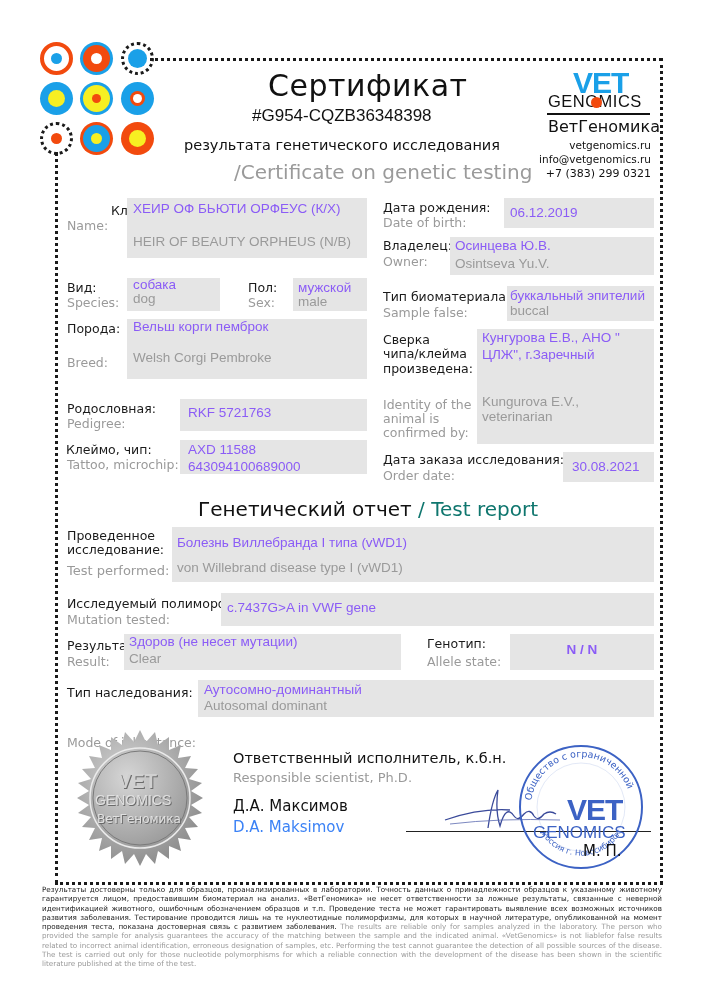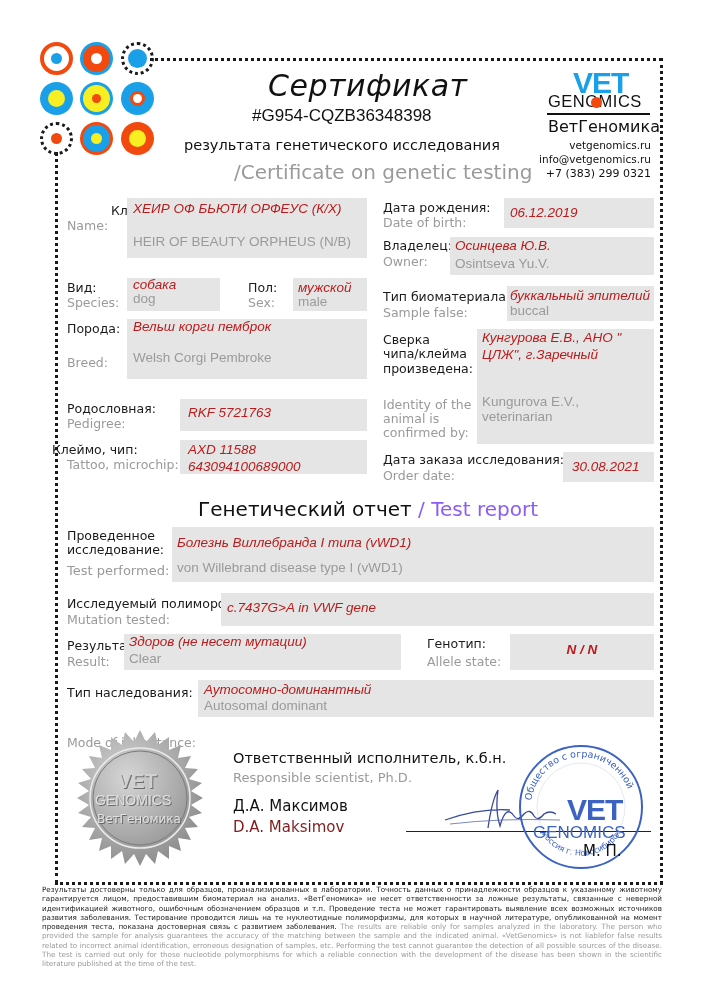--- a/index.html
+++ b/index.html
@@ -4,21 +4,21 @@
 <style>
   html,body{margin:0;padding:0;background:#fff;}
   body{width:708px;height:1000px;position:relative;overflow:hidden;font-family:"DejaVu Sans",sans-serif;color:#111;}
   .abs{position:absolute;}
   .dots-h{position:absolute;height:0;border-top:3px dotted #1a1a1a;}
   .dots-v{position:absolute;width:0;border-left:3px dotted #1a1a1a;}
   .circ{position:absolute;border-radius:50%;box-sizing:border-box;}
   .lbl-ru{font-size:12.5px;color:#1a1a1a;line-height:15px;}
   .lbl-en{font-size:12.5px;color:#9a9a9a;line-height:15px;}
   .box{position:absolute;background:#e5e5e5;}
-  .val-ru{font-family:"Liberation Sans",sans-serif;font-size:13.5px;color:#b91c1c;line-height:16px;font-style:italic;}
+  .val-ru{font-family:"Liberation Sans",sans-serif;font-size:13.5px;color:#8b5cf6;line-height:16px;}
   .val-en{font-family:"Liberation Sans",sans-serif;font-size:13.5px;color:#9a9a9a;line-height:16px;}
   .title{font-size:28px;color:#111;letter-spacing:0.5px;}
   .footer-ru{font-size:7.2px;color:#222;line-height:9.3px;text-align:justify;}
   .footer-en{color:#999;}
 </style>
 </head>
 <body>
 
 <div class="dots-h" style="left:150px;top:58px;width:512px;"></div>
 <div class="dots-v" style="left:660px;top:58px;height:826px;"></div>
@@ -51,21 +51,21 @@
   <div class="circ" style="left:51px;top:133px;width:11px;height:11px;background:#f24a0e;"></div>
 
   <div class="circ" style="left:80px;top:122px;width:33px;height:33px;background:#f24a0e;"></div>
   <div class="circ" style="left:83px;top:125px;width:27px;height:27px;background:#1aa0e8;"></div>
   <div class="circ" style="left:91px;top:133px;width:11px;height:11px;background:#f7ef22;"></div>
 
   <div class="circ" style="left:121px;top:122px;width:33px;height:33px;background:#f24a0e;"></div>
   <div class="circ" style="left:129px;top:130px;width:17px;height:17px;background:#f7ef22;"></div>
 </div>
 
-<div class="abs title" style="left:268px;top:68px;font-size:30px;font-style:italic;">Сертификат</div>
+<div class="abs title" style="left:268px;top:68px;font-size:30px;">Сертификат</div>
 <div class="abs" style="left:252px;top:106px;font-family:'Liberation Sans',sans-serif;font-size:17px;">#G954-CQZB36348398</div>
 <div class="abs" style="left:184px;top:137px;font-size:14.5px;">результата генетического исследования</div>
 <div class="abs" style="left:234px;top:160px;font-size:20px;color:#9a9a9a;">/Certificate on genetic testing</div>
 
 <div class="abs" style="left:545px;top:70px;width:106px;height:45px;">
   <div class="abs" style="left:28px;top:-4px;font-family:'Liberation Sans',sans-serif;font-weight:bold;font-size:30px;color:#1aa0e8;letter-spacing:-1px;">VET</div>
   <div class="abs" style="left:3px;top:22px;font-family:'Liberation Sans',sans-serif;font-size:16.5px;color:#111;letter-spacing:0.5px;">GENOMICS</div>
   <div class="circ" style="left:46px;top:27px;width:11px;height:11px;background:#f24a0e;"></div>
 </div>
 <div class="abs" style="left:547px;top:113px;width:103px;height:2px;background:#111;"></div>
@@ -96,21 +96,21 @@
 <div class="abs lbl-en" style="left:67px;top:355px;">Breed:</div>
 <div class="box" style="left:127px;top:319px;width:240px;height:60px;"></div>
 <div class="abs val-ru" style="left:133px;top:319px;">Вельш корги пемброк</div>
 <div class="abs val-en" style="left:133px;top:350px;">Welsh Corgi Pembroke</div>
 
 <div class="abs lbl-ru" style="left:67px;top:401px;">Родословная:</div>
 <div class="abs lbl-en" style="left:67px;top:416px;">Pedigree:</div>
 <div class="box" style="left:180px;top:399px;width:187px;height:32px;"></div>
 <div class="abs val-ru" style="left:188px;top:405px;">RKF 5721763</div>
 
-<div class="abs lbl-ru" style="left:52px;top:442px;text-align:right;">Клеймо, чип:</div>
+<div class="abs lbl-ru" style="left:66px;top:442px;text-align:right;">Клеймо, чип:</div>
 <div class="abs lbl-en" style="left:67px;top:457px;">Tattoo, microchip:</div>
 <div class="box" style="left:180px;top:440px;width:187px;height:34px;"></div>
 <div class="abs val-ru" style="left:188px;top:442px;">AXD 11588</div>
 <div class="abs val-ru" style="left:188px;top:459px;">643094100689000</div>
 
 <div class="abs lbl-ru" style="left:383px;top:200px;">Дата рождения:</div>
 <div class="abs lbl-en" style="left:383px;top:215px;">Date of birth:</div>
 <div class="box" style="left:504px;top:198px;width:150px;height:30px;"></div>
 <div class="abs val-ru" style="left:510px;top:205px;">06.12.2019</div>
 
@@ -138,21 +138,21 @@
 <div class="abs val-en" style="left:482px;top:394px;">Kungurova E.V.,</div>
 <div class="abs val-en" style="left:482px;top:409px;">veterinarian</div>
 
 <div class="abs lbl-ru" style="left:383px;top:452px;">Дата заказа исследования:</div>
 <div class="abs lbl-en" style="left:383px;top:468px;">Order date:</div>
 <div class="box" style="left:563px;top:452px;width:91px;height:30px;"></div>
 <div class="abs val-ru" style="left:572px;top:459px;">30.08.2021</div>
 
 <div class="abs" style="left:198px;top:497px;font-size:20px;">
   <span>Генетический отчет</span>
-  <span style="color:#8b5cf6;">/ Test report</span>
+  <span style="color:#0f766e;">/ Test report</span>
 </div>
 
 <div class="abs lbl-ru" style="left:67px;top:528px;">Проведенное</div>
 <div class="abs lbl-ru" style="left:67px;top:542px;">исследование:</div>
 <div class="abs lbl-en" style="left:67px;top:563px;font-size:13px;">Test performed:</div>
 <div class="box" style="left:172px;top:527px;width:482px;height:55px;"></div>
 <div class="abs val-ru" style="left:177px;top:535px;">Болезнь Виллебранда I типа (vWD1)</div>
 <div class="abs val-en" style="left:177px;top:560px;">von Willebrand disease type I (vWD1)</div>
 
 <div class="abs lbl-ru" style="left:67px;top:596px;">Исследуемый полиморфизм:</div>
@@ -191,21 +191,21 @@
     <circle cx="70" cy="70" r="47" fill="none" stroke="#7a7a7a" stroke-width="1"></circle>
   </svg>
   <div class="abs" style="left:48px;top:42px;font-family:'Liberation Sans',sans-serif;font-weight:bold;font-size:20px;color:#d0d0d0;text-shadow:1px 1px 0 #6a6a6a;">VET</div>
   <div class="abs" style="left:25px;top:64px;font-family:'Liberation Sans',sans-serif;font-size:14px;color:#e0e0e0;text-shadow:1px 1px 0 #6a6a6a;">GENOMICS</div>
   <div class="abs" style="left:27px;top:84px;font-size:12px;color:#e0e0e0;text-shadow:1px 1px 0 #6a6a6a;">ВетГеномика</div>
 </div>
 
 <div class="abs" style="left:233px;top:750px;font-size:14.5px;">Ответственный исполнитель, к.б.н.</div>
 <div class="abs" style="left:233px;top:770px;font-size:13px;color:#9a9a9a;">Responsible scientist, Ph.D.</div>
 <div class="abs" style="left:233px;top:797px;font-size:15px;">Д.А. Максимов</div>
-<div class="abs" style="left:233px;top:818px;font-size:15px;color:#7f1d1d;">D.A. Maksimov</div>
+<div class="abs" style="left:233px;top:818px;font-size:15px;color:#3b82f6;">D.A. Maksimov</div>
 <div class="abs" style="left:406px;top:831px;width:245px;height:1px;background:#222;"></div>
 
 <svg class="abs" width="140" height="70" style="left:440px;top:780px;">
   <path d="M5,40 Q40,28 70,30 M48,48 Q52,20 58,10 Q55,30 60,46 Q66,24 74,36 Q78,42 84,34 Q90,28 94,36 Q98,42 104,34 Q110,30 116,34" fill="none" stroke="#3a4a9a" stroke-width="1.3"></path>
   <path d="M10,44 Q60,38 120,40" fill="none" stroke="#5a6ab0" stroke-width="0.8"></path>
 </svg>
 
 <div class="abs" style="left:517px;top:743px;width:128px;height:128px;">
   <svg width="128" height="128" viewBox="0 0 128 128">
     <circle cx="64" cy="64" r="61" fill="none" stroke="#3c62c4" stroke-width="2"></circle>

